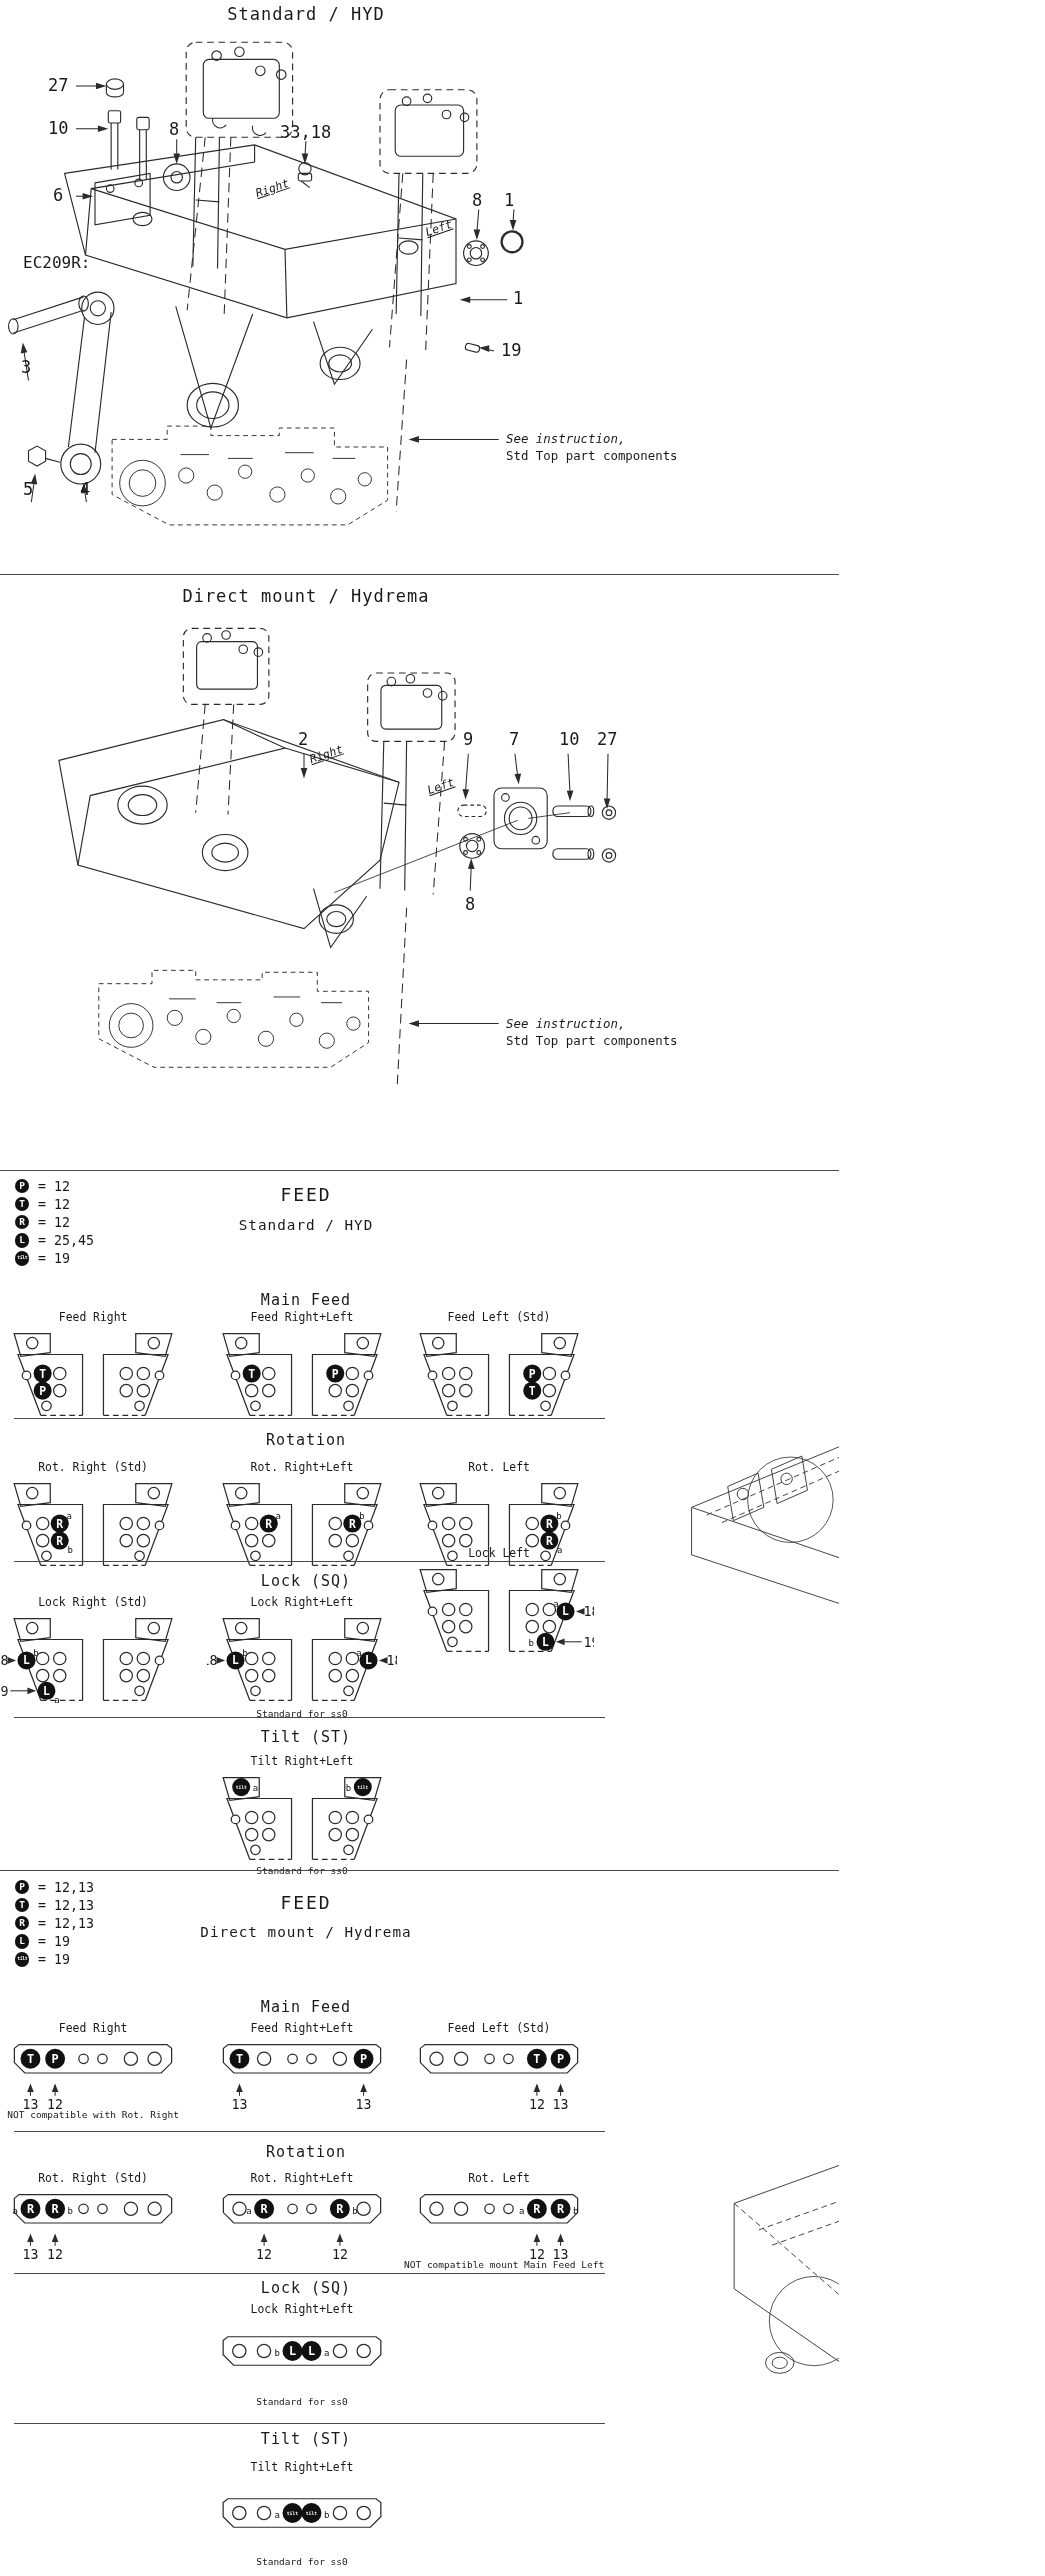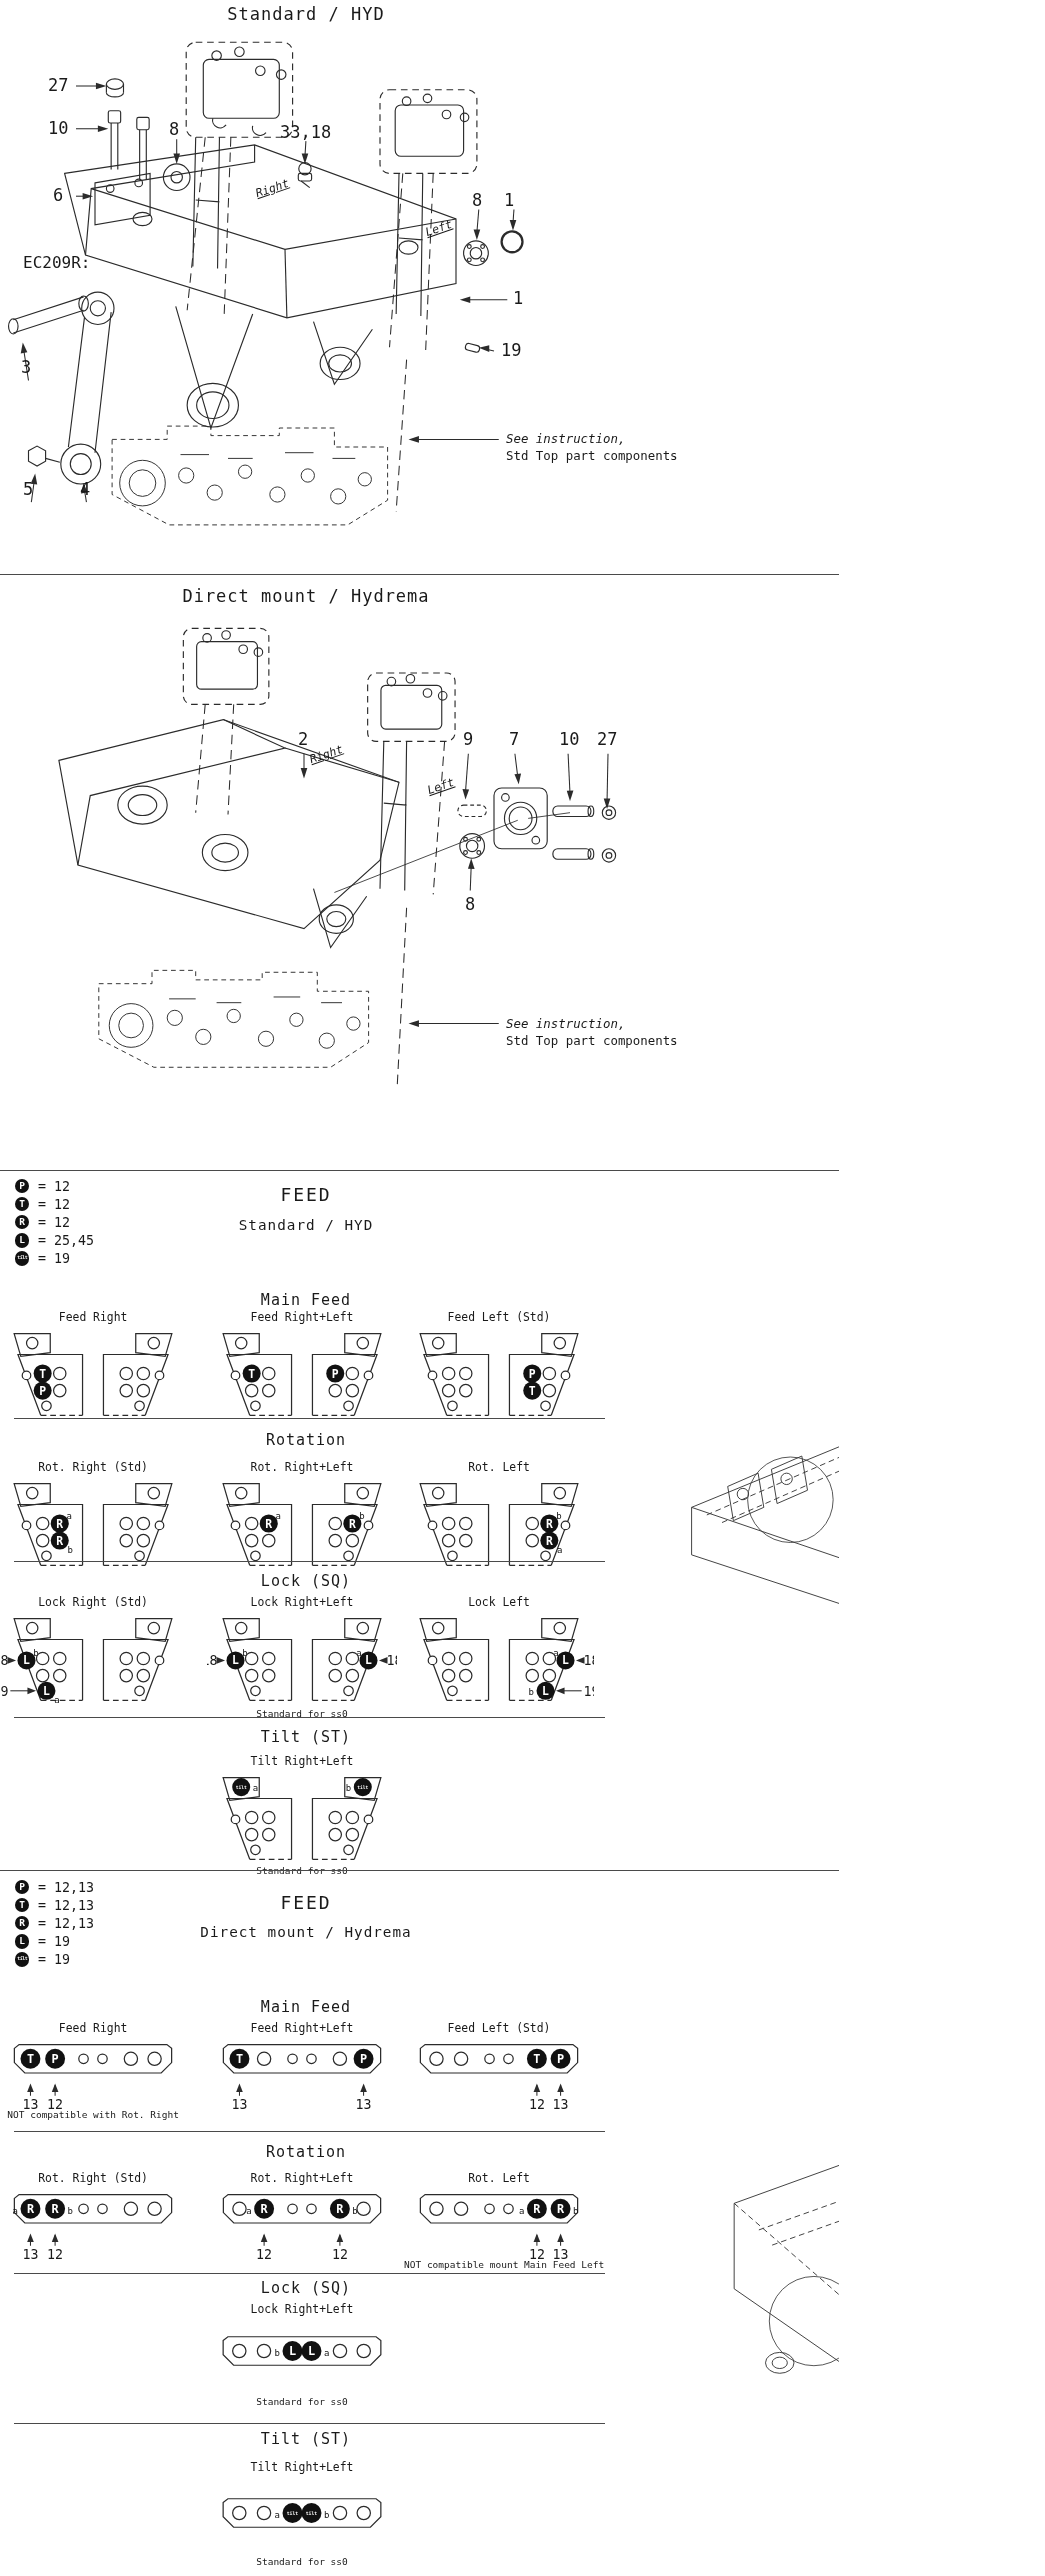--- a/index.html
+++ b/index.html
@@ -621,21 +621,21 @@
           </g>
           <g stroke="#2b2b2b" stroke-width="1.1" fill="none">
             <text x="189" y="57" font-size="14" fill="#1a1a1a" text-anchor="start" font-family="&quot;DejaVu Sans Mono&quot;,monospace" font-weight="normal" stroke="none">18</text>
             <path d="M187,52 L183,52"></path>
             <polygon points="181,52 190,48.5 190,55.5" fill="#2b2b2b" stroke="none"></polygon>
           </g>
         </svg>
       </div>
     <div class="gnote" style="margin-top:1.9px;">Standard for ss0</div>
   </div>
-  <div class="pgroup" style="left:404px;top:1595px;">
+  <div class="pgroup" style="left:404px;top:1546px;">
     <div class="glabel">Lock Left</div>
     <div class="gsvg">
         <svg width="190" height="95" viewBox="0 0 200 100">
           <g transform="translate(14,4)" stroke="#2b2b2b" fill="none" stroke-width="1.3">
             <path d="M3,4 L41,4 L41,24 L10,28 Z"></path>
             <path d="M31,90 L7,26 L75,26 L75,90"></path>
             <path d="M31,90 L75,90" stroke-dasharray="6 4"></path>
             <circle cx="22" cy="14" r="6" fill="#fff"></circle>
             <circle cx="16" cy="48" r="4.5" fill="#fff"></circle>
             <circle cx="33" cy="46" r="6.5" fill="#fff"></circle>

